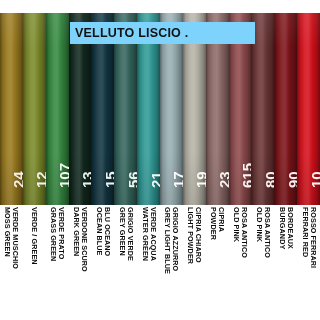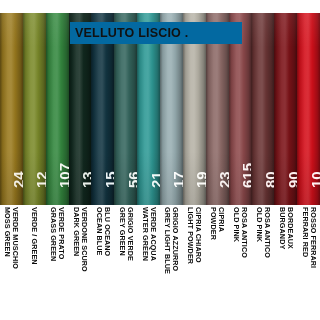--- a/index.html
+++ b/index.html
@@ -75,23 +75,23 @@
     font-weight: bold;
     font-size: 15px;
     line-height: 15px;
   }
 
   
   #title-box {
     position: absolute;
     left: 70px;
     top: 22px;
-    width: 172px;
+    width: 185px;
     height: 22px;
-    background: #0369a1;
+    background: #7dd3fc;
     display: flex;
     align-items: center;
     box-shadow: 0 0 0 0 rgba(0,0,0,0);
   }
   #title-text {
     font-family: "Liberation Sans", sans-serif;
     font-weight: bold;
     font-size: 12.5px;
     color: #111111;
     padding-left: 5px;

